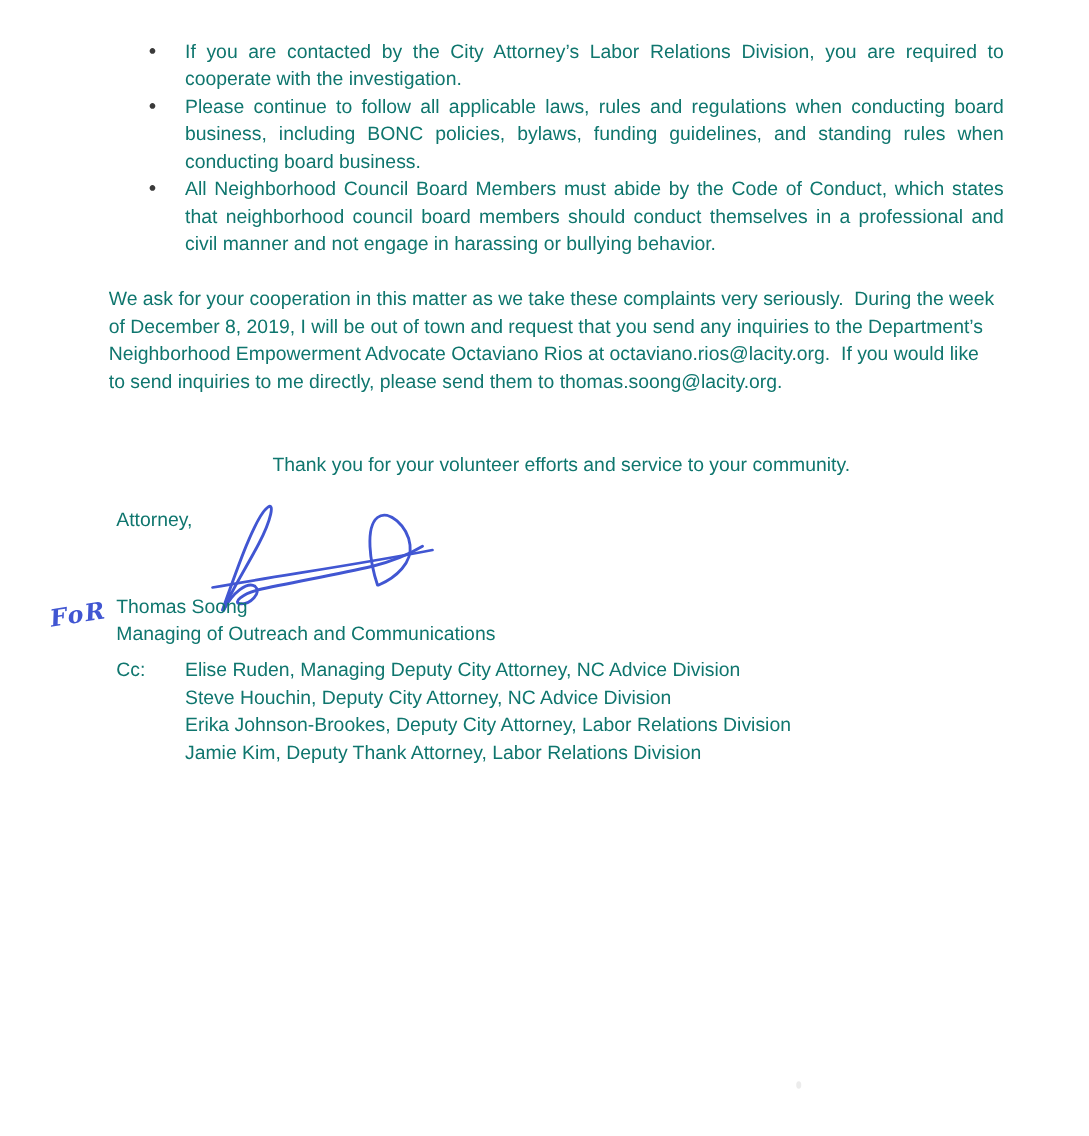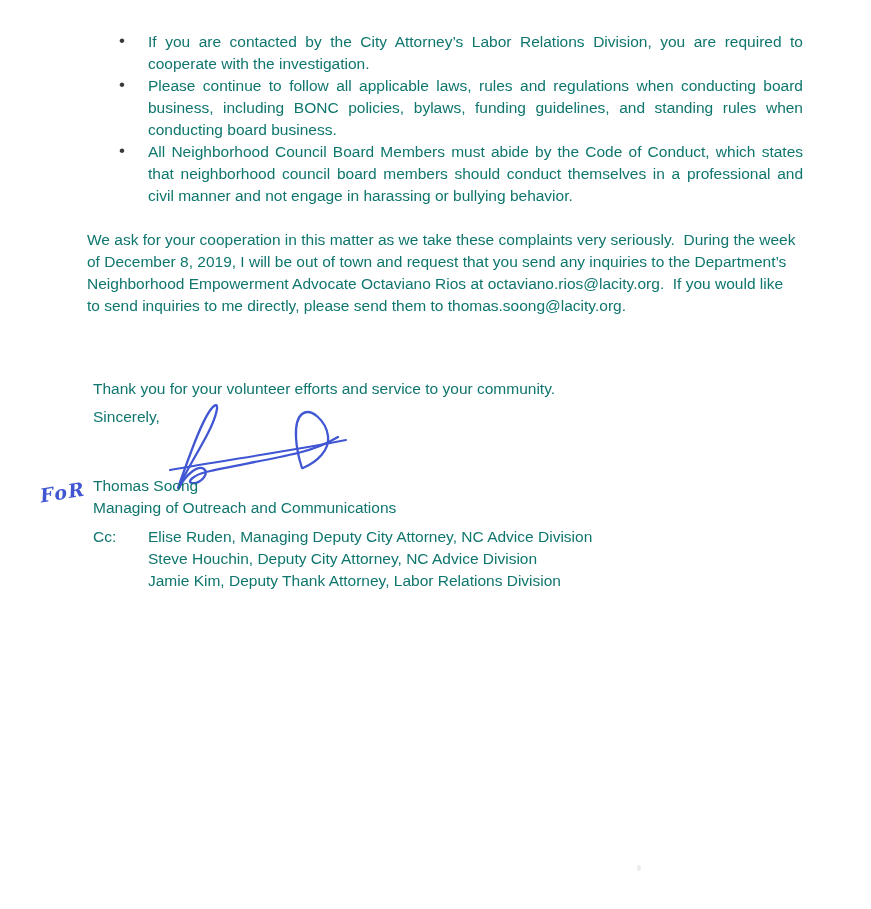--- a/index.html
+++ b/index.html
@@ -42,22 +42,23 @@
   }
   
   .para-cooperation {
     position: absolute;
     left: 87px; top: 229px;
     width: 712px;
     white-space: pre-wrap;
   }
   .para-thanks {
     position: absolute;
-    left: 93px; top: 378px;
+    left: 93px; top: 362px;
     width: 712px;
+    text-align: center;
   }
   .salutation {
     position: absolute;
     left: 93px; top: 406px;
   }
   
   .signature-wrap {
     position: absolute;
     left: 150px; top: 398px;
     width: 200px; height: 100px;
@@ -111,21 +112,21 @@
     </li>
     <li>
       <span>All Neighborhood Council Board Members must abide by the Code of Conduct, which states that neighborhood council board members should conduct themselves in a professional and civil manner and not engage in harassing or bullying behavior.</span>
     </li>
   </ul>
 
   <p class="para-cooperation doc-text">We ask for your cooperation in this matter as we take these complaints very seriously.  During the week of December 8, 2019, I will be out of town and request that you send any inquiries to the Department’s Neighborhood Empowerment Advocate Octaviano Rios at octaviano.rios@lacity.org.  If you would like to send inquiries to me directly, please send them to thomas.soong@lacity.org.</p>
 
   <p class="para-thanks doc-text">Thank you for your volunteer efforts and service to your community.</p>
 
-  <p class="salutation doc-text">Sincerely,</p>
+  <p class="salutation doc-text">Attorney,</p>
 
   <div class="signature-wrap">
     <svg width="200" height="100" viewBox="0 0 200 100" fill="none" xmlns="http://www.w3.org/2000/svg">
 
       <path d="M 28 90 C 40 56, 54 16, 64 8 C 70 3, 67 18, 57 37 C 46 58, 34 76, 29 90" stroke="#4156d2" stroke-width="2.3" stroke-linecap="round" fill="none"></path>
 
       <path d="M 29 90 C 36 76, 48 67, 54 71 C 60 76, 50 86, 42 85 C 36 84, 44 77, 56 74 C 82 68, 118 62, 148 55 C 164 51, 178 45, 188 39" stroke="#4156d2" stroke-width="2.3" stroke-linecap="round" fill="none"></path>
 
       <path d="M 152 70 C 146 52, 142 24, 152 16 C 161 9, 176 23, 178 38 C 180 52, 167 64, 153 70" stroke="#4156d2" stroke-width="2.3" stroke-linecap="round" fill="none"></path>
 
@@ -138,19 +139,20 @@
   <div class="signer-block doc-text">
     <div>Thomas Soong</div>
     <div>Managing of Outreach and Communications</div>
   </div>
 
   <div class="cc-block doc-text">
     <div class="cc-label">Cc:</div>
     <ul class="cc-list">
       <li>Elise Ruden, Managing Deputy City Attorney, NC Advice Division</li>
       <li>Steve Houchin, Deputy City Attorney, NC Advice Division</li>
+      <li>Erika Johnson-Brookes, Deputy City Attorney, Labor Relations Division</li>
       <li>Jamie Kim, Deputy Thank Attorney, Labor Relations Division</li>
     </ul>
   </div>
 
   <div class="scan-artifact"></div>
 
 </div>
 
 </body></html>

